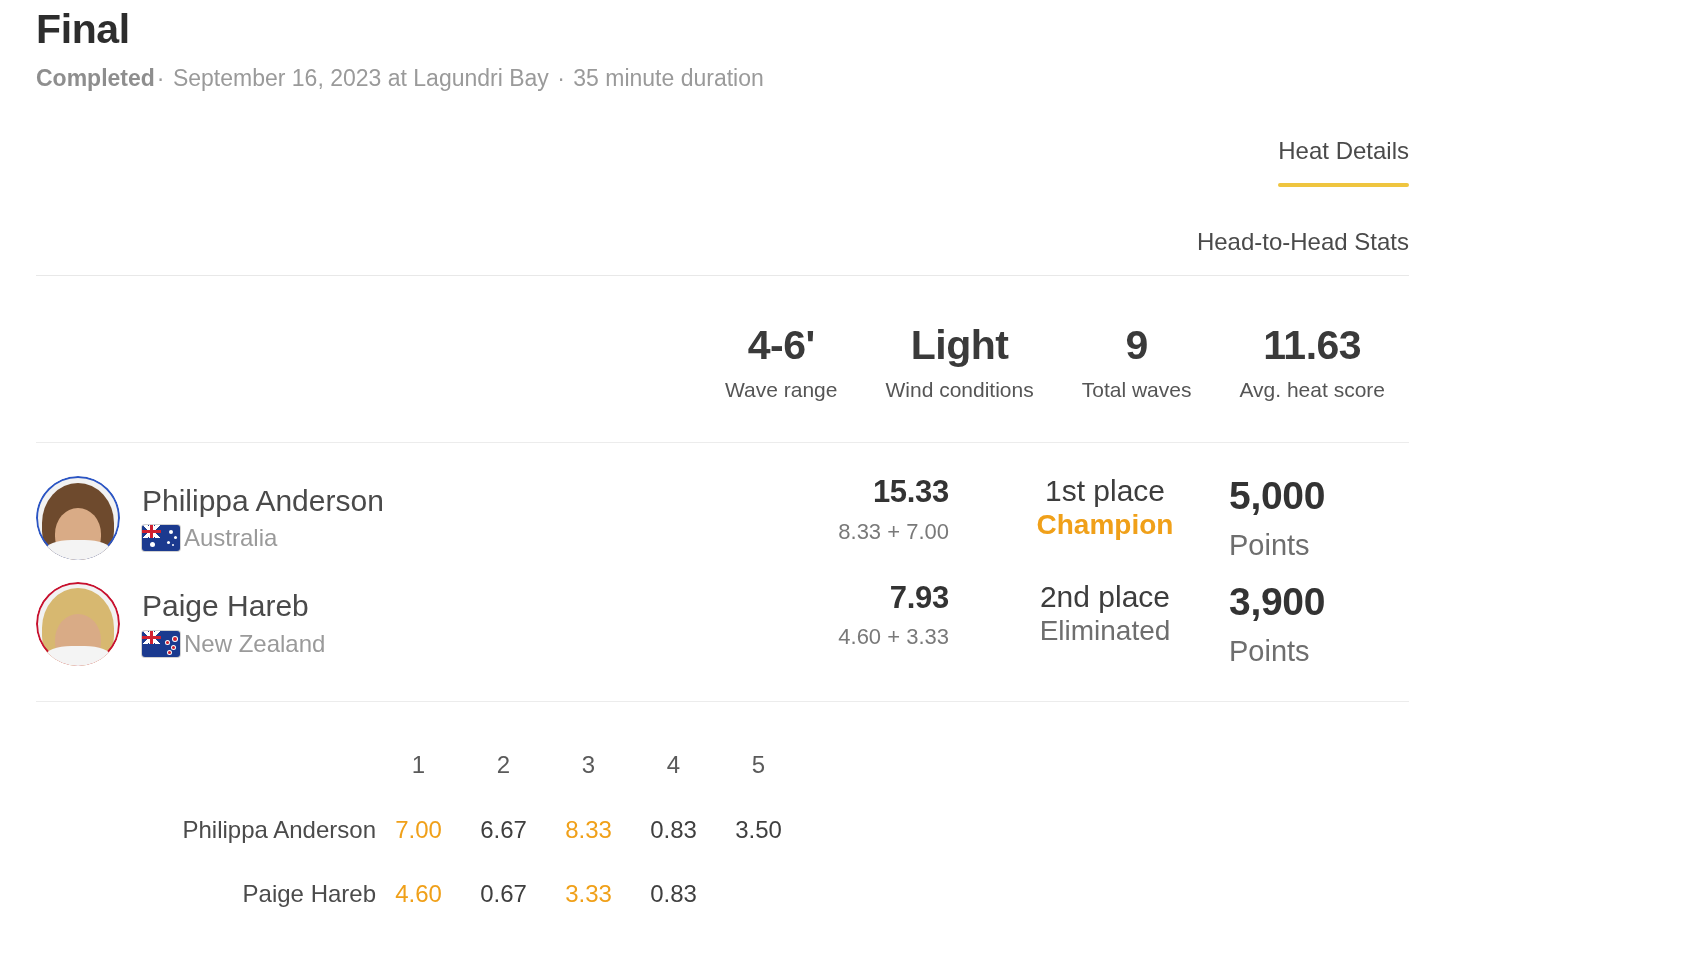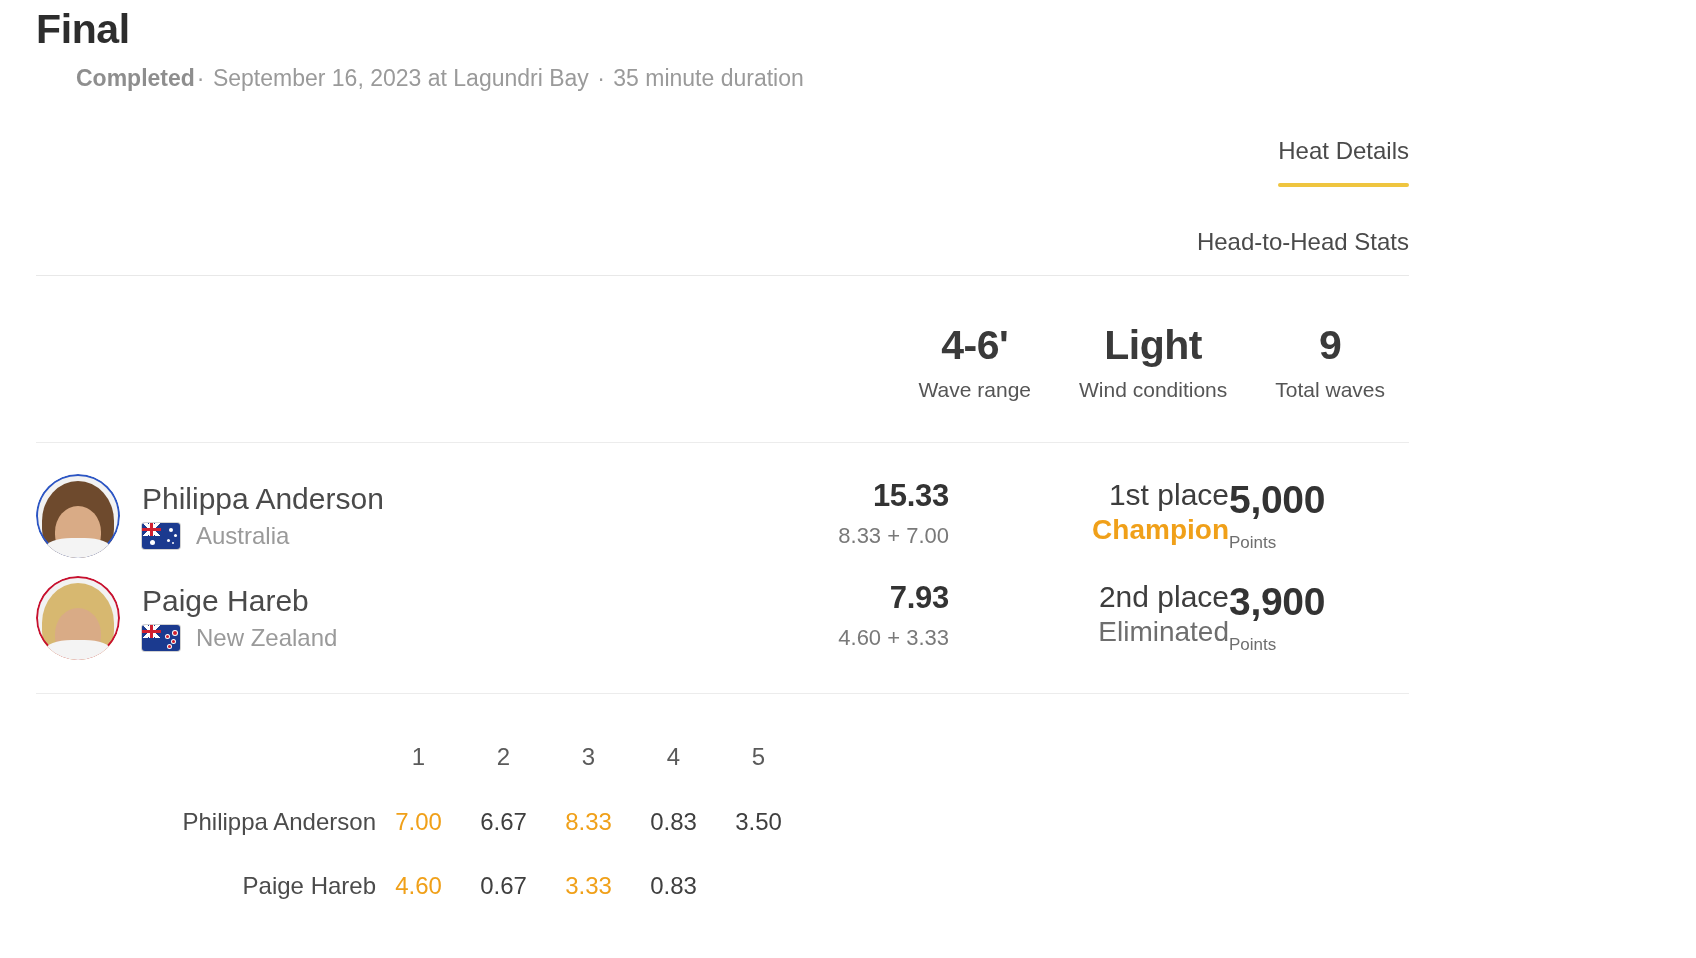--- a/index.html
+++ b/index.html
@@ -36,21 +36,20 @@
   .heat-meta {
     margin-top: 9px;
     font-size: 23px;
     color: #9a9a9a;
     line-height: 1.3;
     white-space: nowrap;
   }
   .heat-meta .status {
     font-weight: bold;
     color: #8e8e8e;
-    margin-left: 40px;
   }
   .heat-meta .sep { padding: 0 2px; }
 
   
   .tabs {
     margin-top: 43px;
     display: flex;
     align-items: flex-end;
     gap: 44px;
     position: relative;
@@ -181,21 +180,21 @@
   .athlete-names { display: flex; flex-direction: column; gap: 6px; }
   .athlete-name {
     font-size: 30px;
     color: #4a4a4a;
     line-height: 1.15;
     white-space: nowrap;
   }
   .athlete-country {
     display: flex;
     align-items: center;
-    gap: 16px;
+    gap: 4px;
   }
   .flag {
     font-size: 25px;
     line-height: 1;
     width: 38px;
     height: 26px;
     display: inline-block;
     border-radius: 3px;
     overflow: hidden;
     position: relative;
@@ -267,21 +266,21 @@
   .score-sub {
     margin-top: 9px;
     font-size: 22px;
     color: #797979;
     white-space: nowrap;
   }
 
   .place-col {
     display: flex;
     flex-direction: column;
-    align-items: flex-end;
+    align-items: center;
     width: 274px;
     padding-left: 26px;
   }
   .place-main {
     font-size: 30px;
     color: #3d3d3d;
     line-height: 1.15;
   }
   .place-sub {
     margin-top: 1px;
@@ -302,21 +301,21 @@
   }
   .points-main {
     font-size: 39px;
     font-weight: bold;
     color: #333333;
     line-height: 1.15;
     letter-spacing: -0.3px;
   }
   .points-label {
     margin-top: 10px;
-    font-size: 17px;
+    font-size: 29px;
     color: #6e6e6e;
   }
 
   
   .waves {
     padding-top: 30px;
   }
   .wave-table {
     border-collapse: collapse;
   }
@@ -373,20 +372,24 @@
       <div class="cond-value">4-6'</div>
       <div class="cond-label">Wave range</div>
     </div>
     <div class="cond-item">
       <div class="cond-value">Light</div>
       <div class="cond-label">Wind conditions</div>
     </div>
     <div class="cond-item">
       <div class="cond-value">9</div>
       <div class="cond-label">Total waves</div>
+    </div>
+    <div class="cond-item">
+      <div class="cond-value">11.63</div>
+      <div class="cond-label">Avg. heat score</div>
     </div>
   </div>
 
   <div class="athletes">
 
     <div class="athlete-row">
       <div class="athlete-left">
         <div class="avatar">
           <div class="hair"></div>
           <div class="face"></div>

